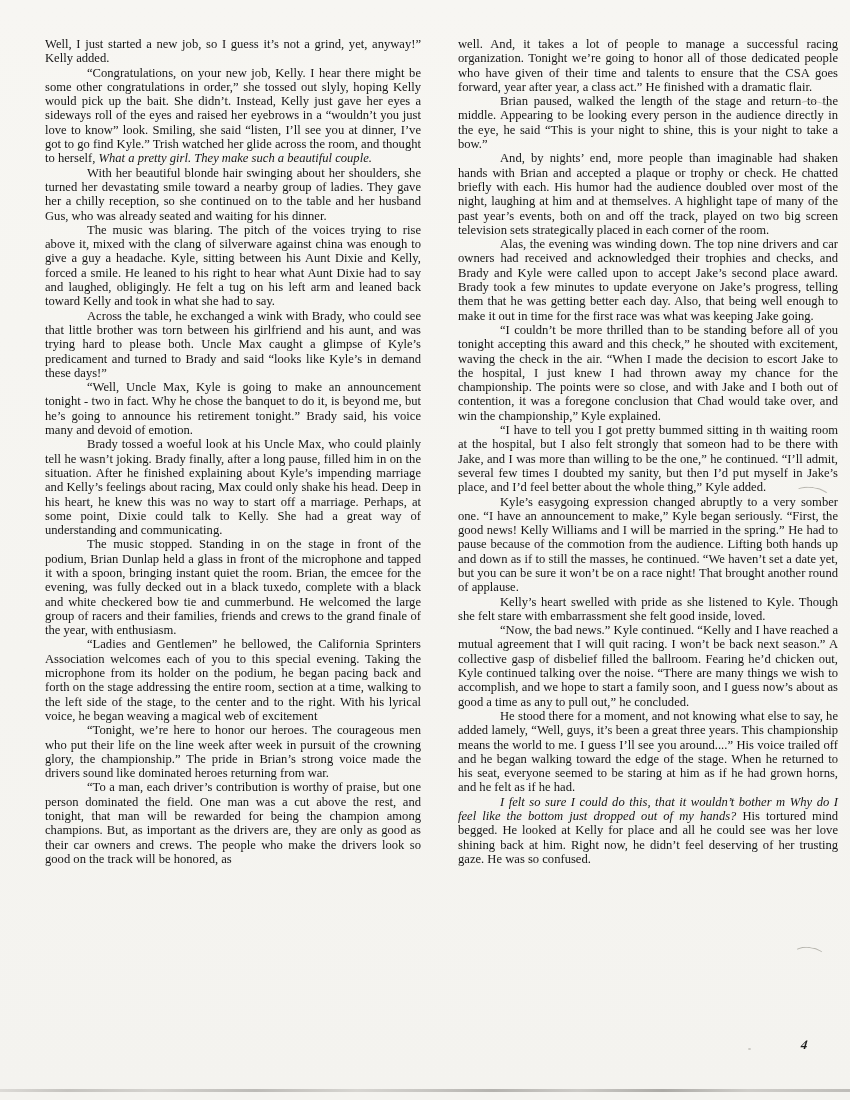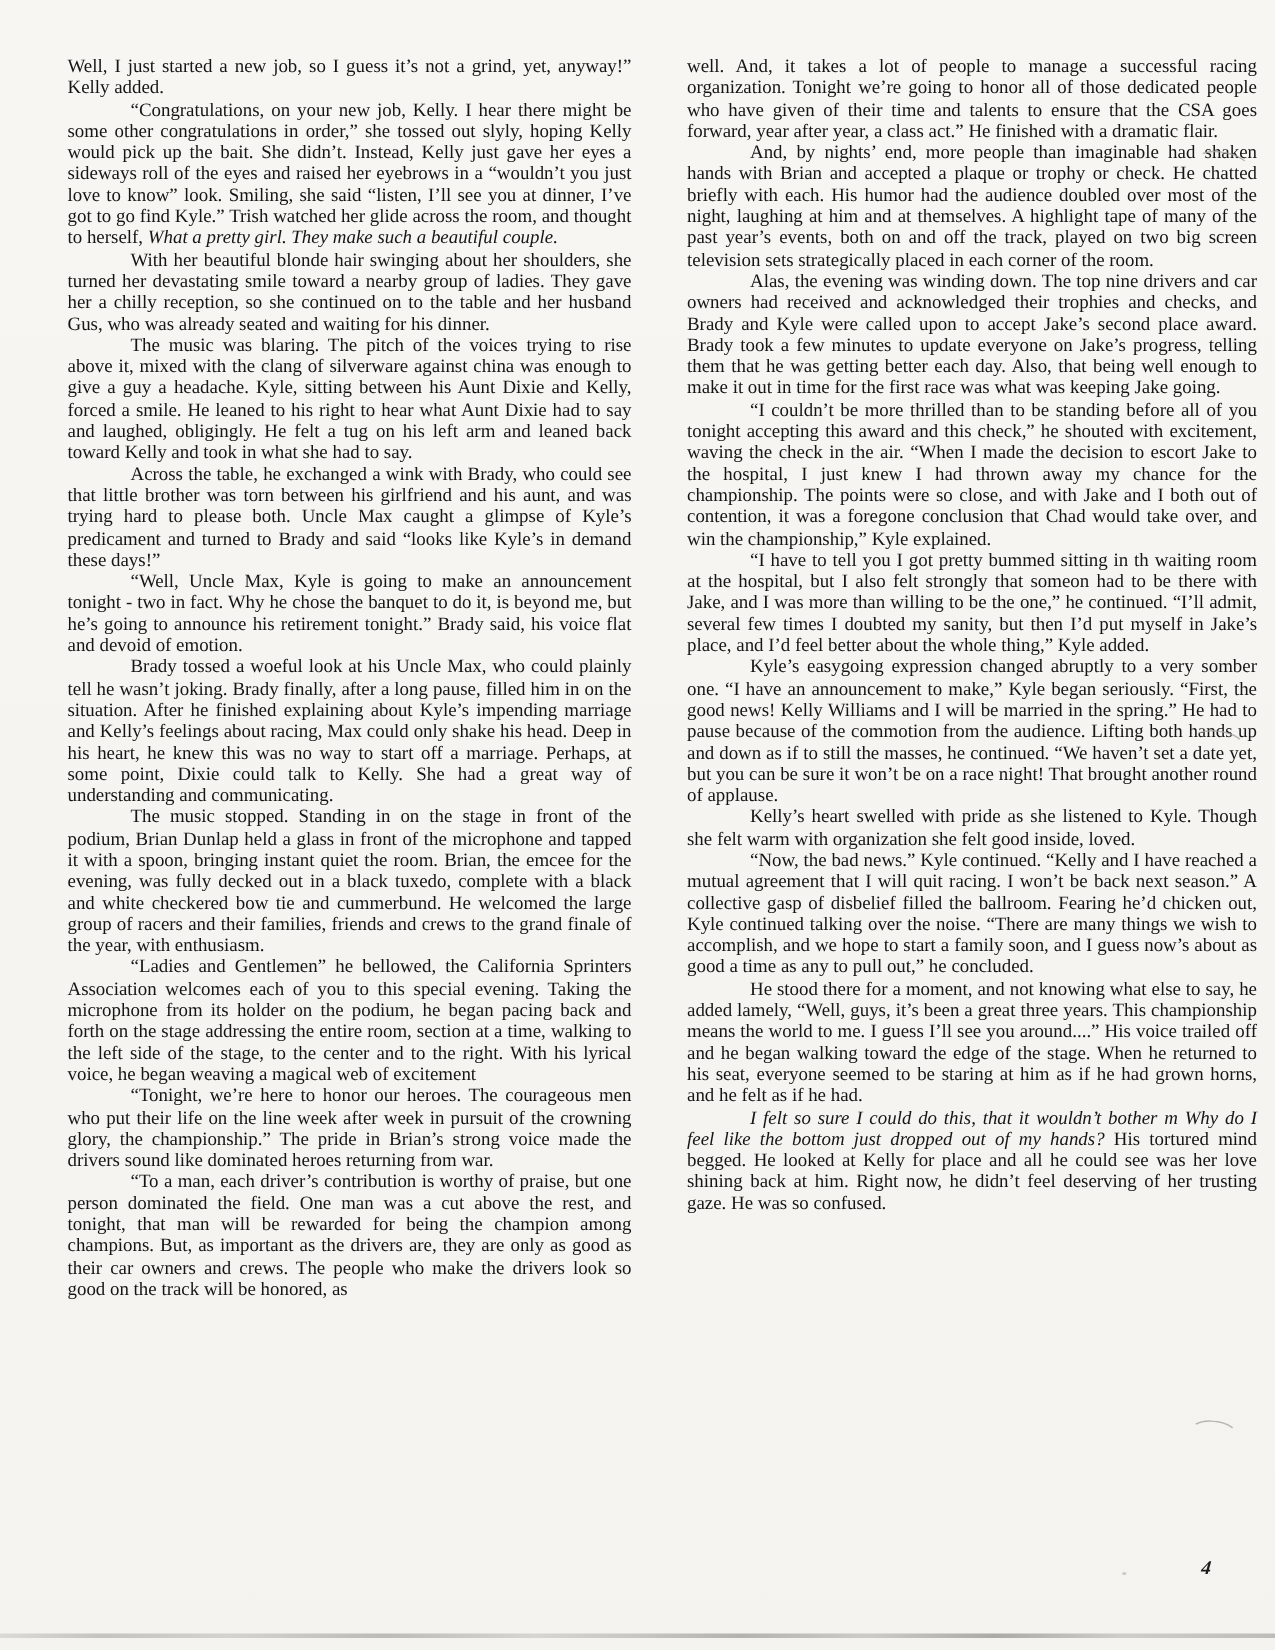--- a/index.html
+++ b/index.html
@@ -78,36 +78,37 @@
 <body>
 
 <div class="page">
 
   <div class="column col-left">
       <p class="para"><span>Well, I just started a new job, so I guess it’s not a grind, yet, anyway!” Kelly added.</span></p>
       <p class="para indent"><span>“Congratulations, on your new job, Kelly.  I hear there might be some other congratulations in order,” she tossed out slyly, hoping Kelly would pick up the bait.  She didn’t.  Instead, Kelly just gave her eyes a sideways roll of the eyes and raised her eyebrows in a “wouldn’t you just love to know” look.  Smiling, she said “listen, I’ll see you at dinner, I’ve got to go find Kyle.”  Trish watched her glide across the room, and thought to herself, </span><i>What a pretty girl.  They make such a beautiful couple.</i></p>
       <p class="para indent"><span>With her beautiful blonde hair swinging about her shoulders, she turned her devastating smile toward a nearby group of ladies.  They gave her a chilly reception, so she continued on to the table and her husband Gus, who was already seated and waiting for his dinner.</span></p>
       <p class="para indent"><span>The music was blaring.  The pitch of the voices trying to rise above it, mixed with the clang of silverware against china was enough to give a guy a headache.  Kyle, sitting between his Aunt Dixie and Kelly, forced a smile.  He leaned to his right to hear what Aunt Dixie had to say and laughed, obligingly.  He felt a tug on his left arm and leaned back toward Kelly and took in what she had to say.</span></p>
       <p class="para indent"><span>Across the table, he exchanged a wink with Brady, who could see that little brother was torn between his girlfriend and his aunt, and was trying hard to please both.  Uncle Max caught a glimpse of Kyle’s predicament and turned to Brady and said “looks like Kyle’s in demand these days!”</span></p>
-      <p class="para indent"><span>“Well, Uncle Max, Kyle is going to make an announcement tonight - two in fact.  Why he chose the banquet to do it, is beyond me, but he’s going to announce his retirement tonight.”  Brady said, his voice flat and devoid of emotion.</span></p>
+      <p class="para indent"><span>“Well, Uncle Max, Kyle is going to make an announcement tonight - two in fact.  Why he chose the banquet to do it, is beyond me, but he’s going to announce his retirement tonight.”  Brady said, his voice many and devoid of emotion.</span></p>
       <p class="para indent"><span>Brady tossed a woeful look at his Uncle Max, who could plainly tell he wasn’t joking.  Brady finally, after a long pause, filled him in on the situation.  After he finished explaining about Kyle’s impending marriage and Kelly’s feelings about racing, Max could only shake his head.  Deep in his heart, he knew this was no way to start off a marriage.  Perhaps, at some point, Dixie could talk to Kelly.  She had a great way of understanding and communicating.</span></p>
       <p class="para indent"><span>The music stopped.  Standing in on the stage in front of the podium, Brian Dunlap held a glass in front of the microphone and tapped it with a spoon, bringing instant quiet the room.  Brian, the emcee for the evening, was fully decked out in a black tuxedo, complete with a black and white checkered bow tie and cummerbund.  He welcomed the large group of racers and their families, friends and crews to the grand finale of the year, with enthusiasm.</span></p>
       <p class="para indent"><span>“Ladies and Gentlemen” he bellowed, the California Sprinters Association welcomes each of you to this special evening.  Taking the microphone from its holder on the podium, he began pacing back and forth on the stage addressing the entire room, section at a time, walking to the left side of the stage, to the center and to the right.  With his lyrical voice, he began weaving a magical web of excitement</span></p>
       <p class="para indent"><span>“Tonight, we’re here to honor our heroes.  The courageous men who put their life on the line week after week in pursuit of the crowning glory, the championship.”  The pride in Brian’s strong voice made the drivers sound like dominated heroes returning from war.</span></p>
       <p class="para indent"><span>“To a man, each driver’s contribution is worthy of praise, but one person dominated the field.  One man was a cut above the rest, and tonight, that man will be rewarded for being the champion among champions.  But, as important as the drivers are, they are only as good as their car owners and crews.  The people who make the drivers look so good on the track will be honored, as</span></p>
     </div>
 
   <div class="column col-right">
       <p class="para"><span>well.  And, it takes a lot of people to manage a successful racing organization.  Tonight we’re going to honor all of those dedicated people who have given of their time and talents to ensure that the CSA goes forward, year after year, a class act.”  He finished with a dramatic flair.</span></p>
+      <p class="para indent"><span>Brian paused, walked the length of the stage and return to the middle.  Appearing to be looking every person in the audience directly in the eye, he said “This is your night to shine, this is your night to take a bow.”</span></p>
       <p class="para indent"><span>And, by nights’ end, more people than imaginable had shaken hands with Brian and accepted a plaque or trophy or check.  He chatted briefly with each.  His humor had the audience doubled over most of the night, laughing at him and at themselves.  A highlight tape of many of the past year’s events, both on and off the track, played on two big screen television sets strategically placed in each corner of the room.</span></p>
       <p class="para indent"><span>Alas, the evening was winding down.  The top nine drivers and car owners had received and acknowledged their trophies and checks, and Brady and Kyle were called upon to accept Jake’s second place award.  Brady took a few minutes to update everyone on Jake’s progress, telling them that he was getting better each day.  Also, that being well enough to make it out in time for the first race was what was keeping Jake going.</span></p>
       <p class="para indent"><span>“I couldn’t be more thrilled than to be standing before all of you tonight accepting this award and this check,” he shouted with excitement, waving the check in the air.  “When I made the decision to escort Jake to the hospital, I just knew I had thrown away my chance for the championship.  The points were so close, and with Jake and I both out of contention, it was a foregone conclusion that Chad would take over, and win the championship,” Kyle explained.</span></p>
       <p class="para indent"><span>“I have to tell you I got pretty bummed sitting in th waiting room at the hospital, but I also felt strongly that someon had to be there with Jake, and I was more than willing to be the one,” he continued.  “I’ll admit, several few times I doubted my sanity, but then I’d put myself in Jake’s place, and I’d feel better about the whole thing,” Kyle added.</span></p>
       <p class="para indent"><span>Kyle’s easygoing expression changed abruptly to a very somber one.  “I have an announcement to make,” Kyle began seriously.  “First, the good news!  Kelly Williams and I will be married in the spring.”  He had to pause because of the commotion from the audience.  Lifting both hands up and down as if to still the masses, he continued.  “We haven’t set a date yet, but you can be sure it won’t be on a race night!  That brought another round of applause.</span></p>
-      <p class="para indent"><span>Kelly’s heart swelled with pride as she listened to Kyle.  Though she felt warm with organization she felt good inside, loved.</span></p>
+      <p class="para indent"><span>Kelly’s heart swelled with pride as she listened to Kyle.  Though she felt stare with embarrassment she felt good inside, loved.</span></p>
       <p class="para indent"><span>“Now, the bad news.”  Kyle continued.  “Kelly and I have reached a mutual agreement that I will quit racing.  I won’t be back next season.”  A collective gasp of disbelief filled the ballroom.  Fearing he’d chicken out, Kyle continued talking over the noise.  “There are many things we wish to accomplish, and we hope to start a family soon, and I guess now’s about as good a time as any to pull out,” he concluded.</span></p>
       <p class="para indent"><span>He stood there for a moment, and not knowing what else to say, he added lamely, “Well, guys, it’s been a great three years.  This championship means the world to me.  I guess I’ll see you around....”  His voice trailed off and he began walking toward the edge of the stage.  When he returned to his seat, everyone seemed to be staring at him as if he had grown horns, and he felt as if he had.</span></p>
       <p class="para indent"><i>I felt so sure I could do this, that it wouldn’t bother m Why do I feel like the bottom just dropped out of my hands?</i><span>  His tortured mind begged.  He looked at Kelly for place and all he could see was her love shining back at him.  Right now, he didn’t feel deserving of her trusting gaze.  He was so confused.</span></p>
     </div>
 
   <div class="page-number">4</div>
 
   <div class="curl curl-1"></div>
   <div class="curl curl-2"></div>
   <div class="curl curl-3"></div>

